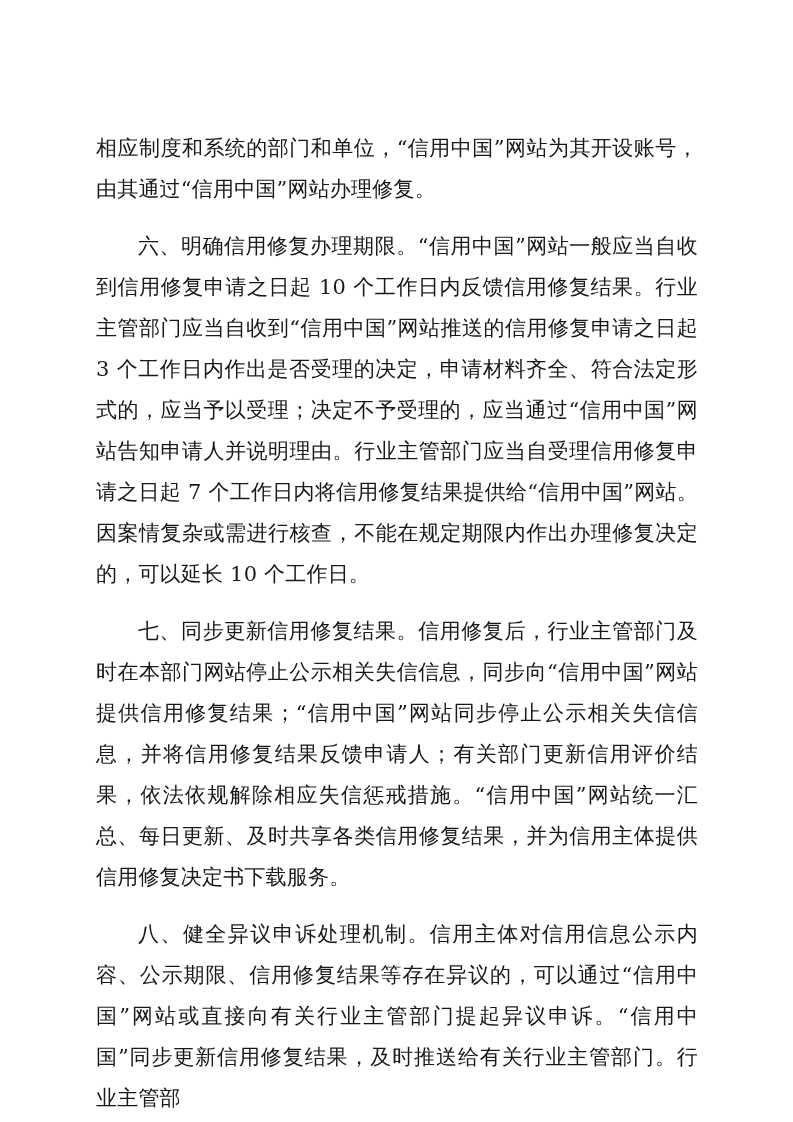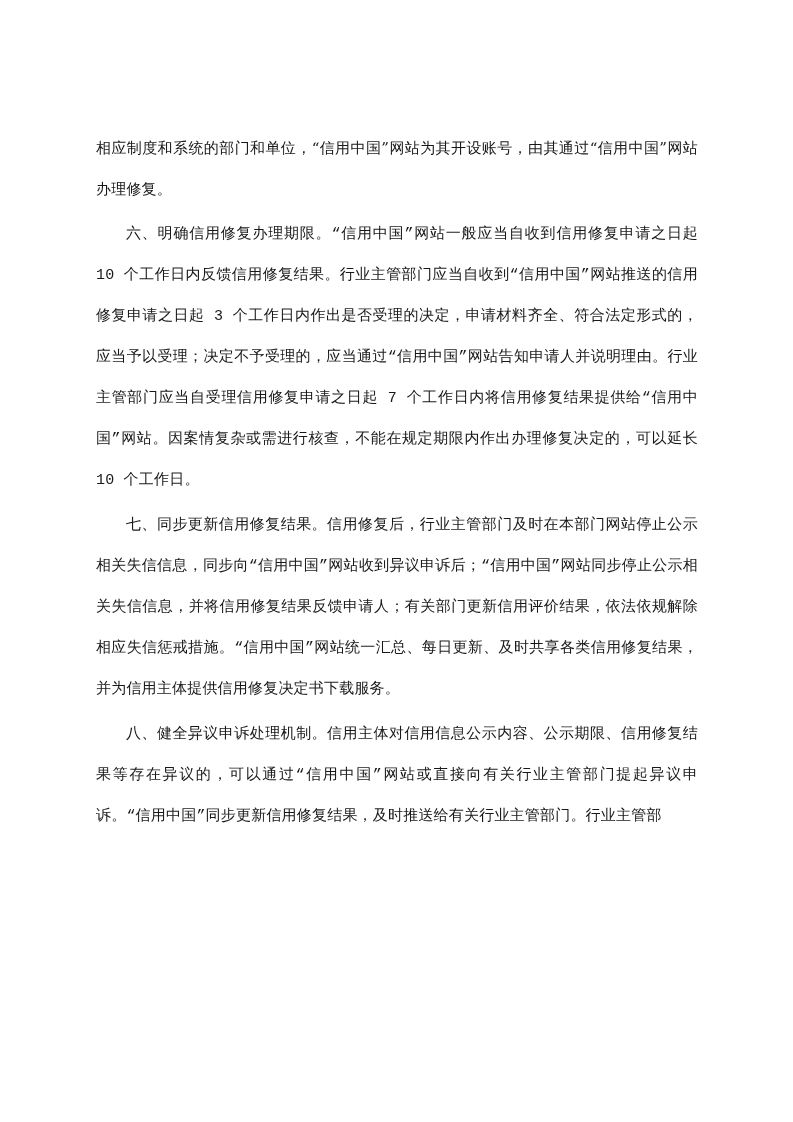--- a/index.html
+++ b/index.html
@@ -21,40 +21,39 @@
     background: #ffffff;
     box-sizing: border-box;
   }
   .content {
     position: absolute;
     left: 96px;
     top: 128px;
     width: 602px;
   }
   .para {
-    font-size: 15px;
+    font-size: 21px;
     line-height: 41px;
     letter-spacing: 0.2px;
     text-align: justify;
     text-justify: inter-ideograph;
     margin: 0;
     color: #181818;
     font-family: "DejaVu Serif", "Liberation Serif", serif;
   }
   .para.indent {
     text-indent: 2em;
   }
   .para + .para {
-    margin-top: 4px;
-    font-family: Liberation Mono, monospace;
+    margin-top: 16px;
   }
 </style>
 </head>
 <body>
 
 <div class="page">
   <div class="content">
     <p class="para">相应制度和系统的部门和单位，“信用中国”网站为其开设账号，由其通过“信用中国”网站办理修复。</p>
     <p class="para indent">六、明确信用修复办理期限。“信用中国”网站一般应当自收到信用修复申请之日起 10 个工作日内反馈信用修复结果。行业主管部门应当自收到“信用中国”网站推送的信用修复申请之日起 3 个工作日内作出是否受理的决定，申请材料齐全、符合法定形式的，应当予以受理；决定不予受理的，应当通过“信用中国”网站告知申请人并说明理由。行业主管部门应当自受理信用修复申请之日起 7 个工作日内将信用修复结果提供给“信用中国”网站。因案情复杂或需进行核查，不能在规定期限内作出办理修复决定的，可以延长 10 个工作日。</p>
-    <p class="para indent">七、同步更新信用修复结果。信用修复后，行业主管部门及时在本部门网站停止公示相关失信信息，同步向“信用中国”网站收到异议申诉后；“信用中国”网站同步停止公示相关失信信息，并将信用修复结果反馈申请人；有关部门更新信用评价结果，依法依规解除相应失信惩戒措施。“信用中国”网站统一汇总、每日更新、及时共享各类信用修复结果，并为信用主体提供信用修复决定书下载服务。</p>
+    <p class="para indent">七、同步更新信用修复结果。信用修复后，行业主管部门及时在本部门网站停止公示相关失信信息，同步向“信用中国”网站提供信用修复结果；“信用中国”网站同步停止公示相关失信信息，并将信用修复结果反馈申请人；有关部门更新信用评价结果，依法依规解除相应失信惩戒措施。“信用中国”网站统一汇总、每日更新、及时共享各类信用修复结果，并为信用主体提供信用修复决定书下载服务。</p>
     <p class="para indent">八、健全异议申诉处理机制。信用主体对信用信息公示内容、公示期限、信用修复结果等存在异议的，可以通过“信用中国”网站或直接向有关行业主管部门提起异议申诉。“信用中国”同步更新信用修复结果，及时推送给有关行业主管部门。行业主管部</p>
   </div>
 </div>
 
 </body></html>

